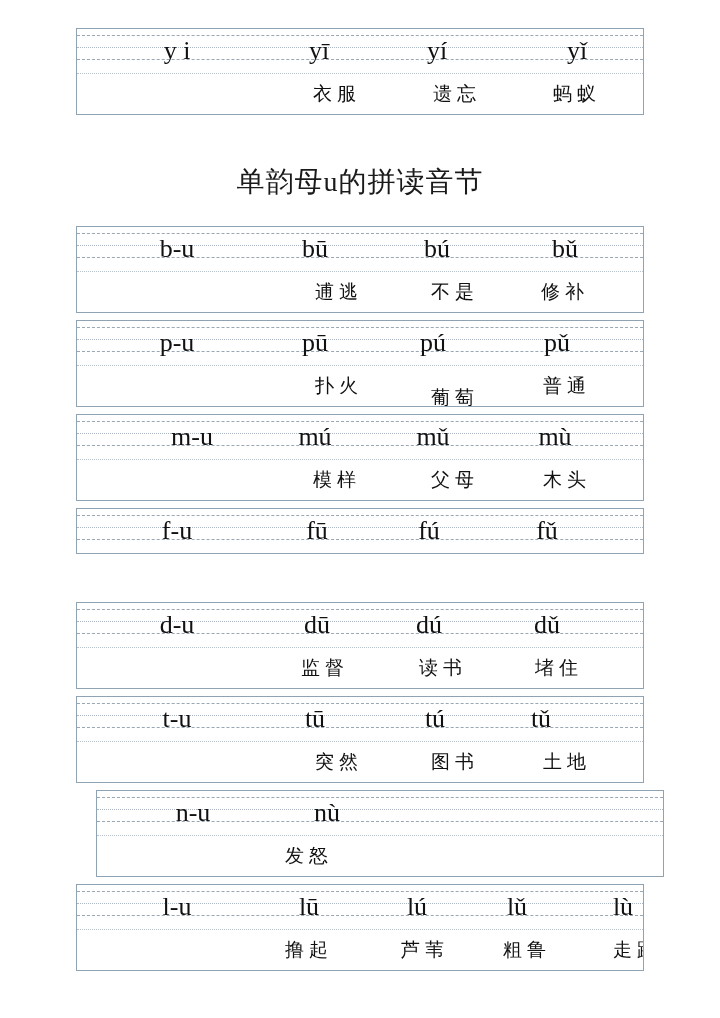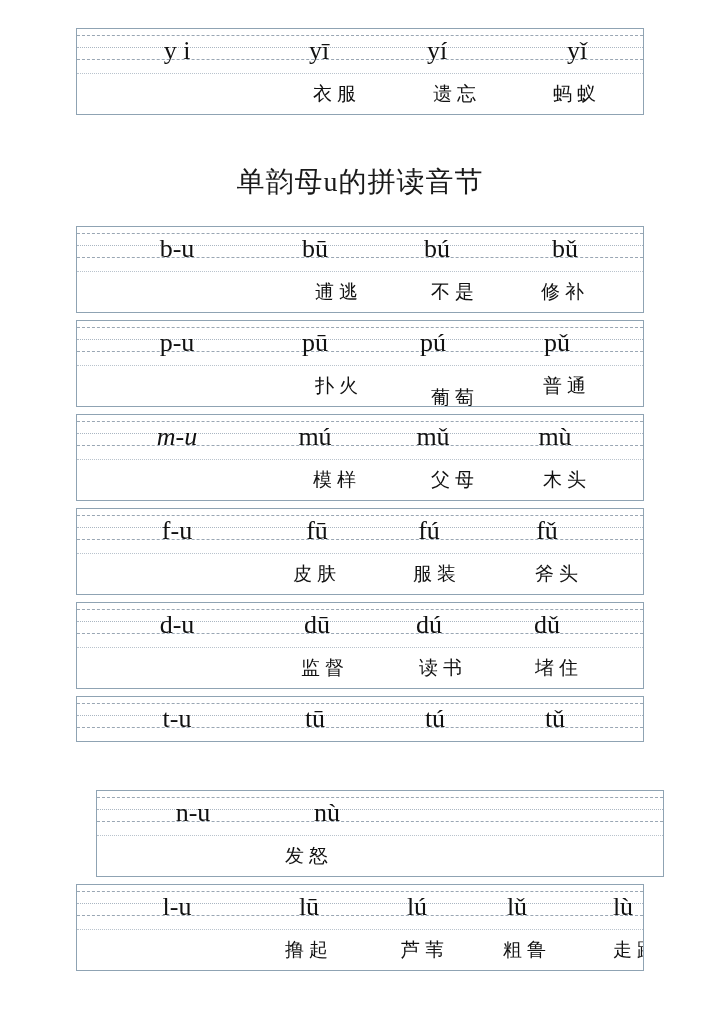--- a/index.html
+++ b/index.html
@@ -181,21 +181,21 @@
             <div class="hanzi-cell" style="position: absolute; left: 262px; transform: translateX(-50%);">扑火</div>
             <div class="hanzi-cell" style="position: absolute; left: 378px; transform: translateX(-50%); margin-top: 24px;">葡萄</div>
             <div class="hanzi-cell" style="position: absolute; left: 490px; transform: translateX(-50%);">普通</div>
           </div>
         </div>
       </div>
       <div class="syl-box" style="position: absolute; left: 76px; top: 414px;">
         <div class="pinyin-row">
           <div class="guide-mid"></div>
           <div class="pinyin-line">
-            <div class="syl-cell" style="position: absolute; left: 100px; transform: translateX(-50%); font-style: italic;">m-u</div>
+            <div class="syl-cell" style="position: absolute; left: 115px; transform: translateX(-50%);">m-u</div>
             <div class="syl-cell" style="position: absolute; left: 238px; transform: translateX(-50%);">mú</div>
             <div class="syl-cell" style="position: absolute; left: 356px; transform: translateX(-50%);">mǔ</div>
             <div class="syl-cell" style="position: absolute; left: 478px; transform: translateX(-50%);">mù</div>
           </div>
         </div>
         <div class="hanzi-row">
           <div class="hanzi-line">
             <div class="hanzi-cell" style="position: absolute; left: 260px; transform: translateX(-50%);">模样</div>
             <div class="hanzi-cell" style="position: absolute; left: 378px; transform: translateX(-50%);">父母</div>
             <div class="hanzi-cell" style="position: absolute; left: 490px; transform: translateX(-50%);">木头</div>
@@ -205,27 +205,20 @@
       <div class="syl-box" style="position: absolute; left: 76px; top: 508px;">
         <div class="pinyin-row">
           <div class="guide-mid"></div>
           <div class="pinyin-line">
             <div class="syl-cell" style="position: absolute; left: 100px; transform: translateX(-50%);">f-u</div>
             <div class="syl-cell" style="position: absolute; left: 240px; transform: translateX(-50%);">fū</div>
             <div class="syl-cell" style="position: absolute; left: 352px; transform: translateX(-50%);">fú</div>
             <div class="syl-cell" style="position: absolute; left: 470px; transform: translateX(-50%);">fǔ</div>
           </div>
         </div>
-        <div class="hanzi-row">
-          <div class="hanzi-line">
-            <div class="hanzi-cell" style="position: absolute; left: 240px; transform: translateX(-50%);">皮肤</div>
-            <div class="hanzi-cell" style="position: absolute; left: 360px; transform: translateX(-50%);">服装</div>
-            <div class="hanzi-cell" style="position: absolute; left: 482px; transform: translateX(-50%);">斧头</div>
-          </div>
-        </div>
       </div>
       <div class="syl-box" style="position: absolute; left: 76px; top: 602px;">
         <div class="pinyin-row">
           <div class="guide-mid"></div>
           <div class="pinyin-line">
             <div class="syl-cell" style="position: absolute; left: 100px; transform: translateX(-50%);">d-u</div>
             <div class="syl-cell" style="position: absolute; left: 240px; transform: translateX(-50%);">dū</div>
             <div class="syl-cell" style="position: absolute; left: 352px; transform: translateX(-50%);">dú</div>
             <div class="syl-cell" style="position: absolute; left: 470px; transform: translateX(-50%);">dǔ</div>
           </div>
@@ -239,21 +232,28 @@
           </div>
         </div>
       </div>
       <div class="syl-box" style="position: absolute; left: 76px; top: 696px;">
         <div class="pinyin-row">
           <div class="guide-mid"></div>
           <div class="pinyin-line">
             <div class="syl-cell" style="position: absolute; left: 100px; transform: translateX(-50%);">t-u</div>
             <div class="syl-cell" style="position: absolute; left: 238px; transform: translateX(-50%);">tū</div>
             <div class="syl-cell" style="position: absolute; left: 358px; transform: translateX(-50%);">tú</div>
-            <div class="syl-cell" style="position: absolute; left: 478px; transform: translateX(-50%);">tǔ</div>
+            <div class="syl-cell" style="position: absolute; left: 464px; transform: translateX(-50%);">tǔ</div>
+          </div>
+        </div>
+        <div class="hanzi-row">
+          <div class="hanzi-line">
+            <div class="hanzi-cell" style="position: absolute; left: 262px; transform: translateX(-50%);">突然</div>
+            <div class="hanzi-cell" style="position: absolute; left: 378px; transform: translateX(-50%);">图书</div>
+            <div class="hanzi-cell" style="position: absolute; left: 490px; transform: translateX(-50%);">土地</div>
           </div>
         </div>
       </div>
       <div class="syl-box" style="position: absolute; left: 76px; top: 790px; margin-left: 20px;">
         <div class="pinyin-row">
           <div class="guide-mid"></div>
           <div class="pinyin-line">
             <div class="syl-cell" style="position: absolute; left: 96px; transform: translateX(-50%);">n-u</div>
             <div class="syl-cell" style="position: absolute; left: 230px; transform: translateX(-50%);">nù</div>
           </div>

